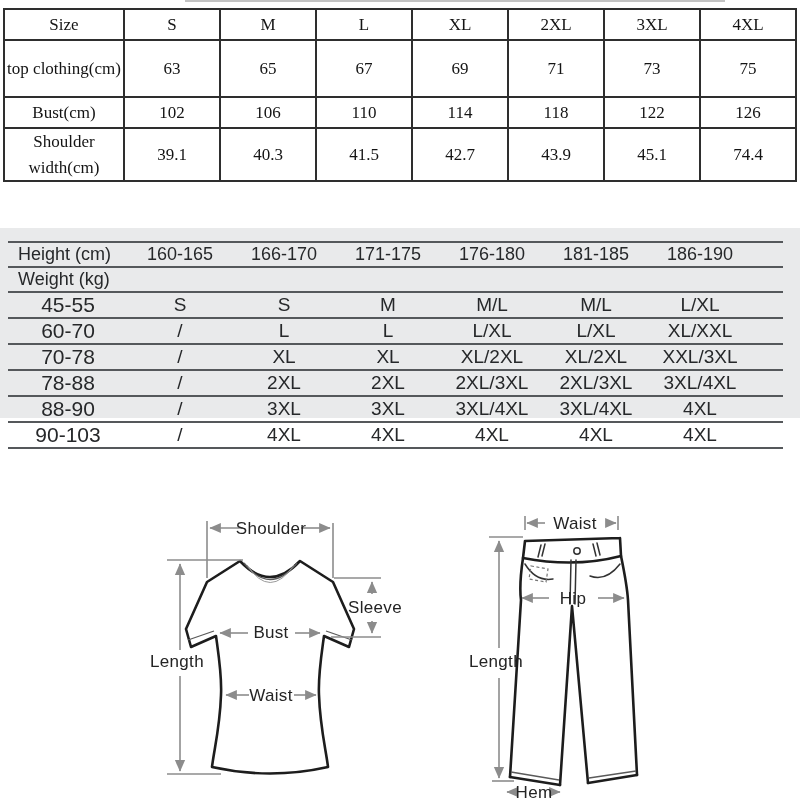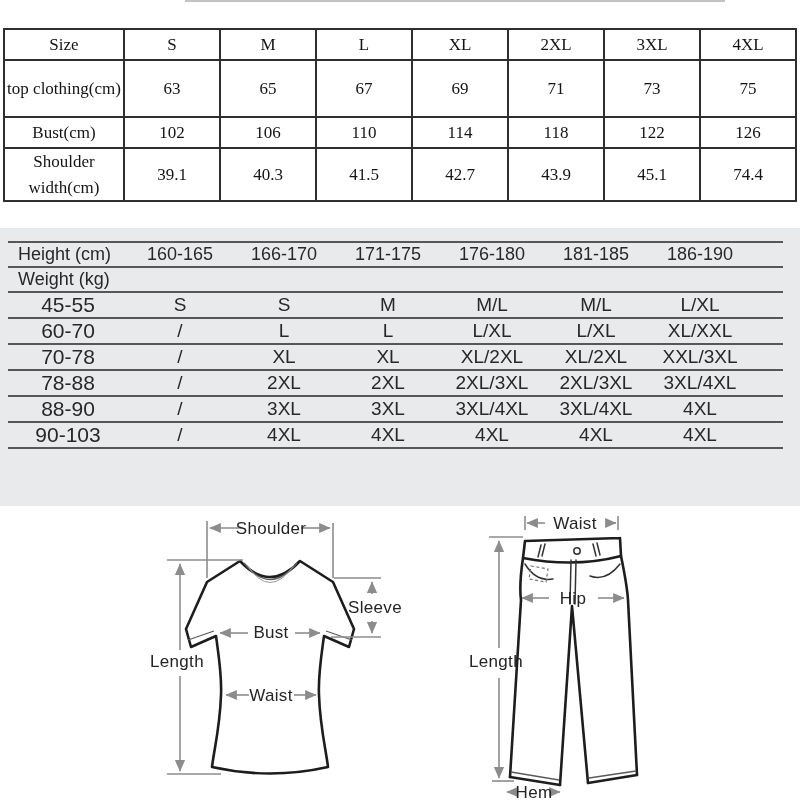--- a/index.html
+++ b/index.html
@@ -4,29 +4,29 @@
 <style>
   html,body{margin:0;padding:0;}
   body{width:800px;height:800px;background:#ffffff;position:relative;overflow:hidden;
        font-family:"Liberation Sans",sans-serif;color:#222;}
   .page{position:absolute;left:0;top:0;width:800px;height:800px;background:#fff;}
   .top-artifact{position:absolute;left:185px;top:0;width:540px;height:2px;background:#c3c3c3;}
 
   
   table.size-table{position:absolute;left:3px;top:8px;width:794px;border-collapse:collapse;
       table-layout:fixed;font-family:"Liberation Serif",serif;font-size:17px;color:#141414;
-      text-align:center;margin-top:20px;}
+      text-align:center;}
   .size-table td{border:2px solid #2e2e2e;padding:0 2px;line-height:1.5;vertical-align:middle;}
   .size-table tr.h33{height:31px;}
   .size-table tr.h54{height:57px;}
   .size-table tr.h55{height:53px;}
   .size-table col.c0{width:120px;}
 
   
-  .fit-band{position:absolute;left:0;top:228px;width:800px;height:278px;background:#e9eaeb;}
+  .fit-band{position:absolute;left:0;top:228px;width:800px;height:190px;background:#e9eaeb;}
   table.fit-table{position:absolute;left:8px;top:13px;width:775px;border-collapse:collapse;
       table-layout:fixed;color:#26282a;border-top:2px solid #55585b;}
   .fit-table tr{border-bottom:2px solid #55585b;height:25px;}
   .fit-table td{padding:0;text-align:center;font-size:19px;vertical-align:middle;white-space:nowrap;}
   .fit-table td.lab{text-align:left;padding-left:10px;font-size:18px;}
   .fit-table td.rng{font-size:18px;margin-top:42px;}
   .fit-table td.wt{font-size:21px;}
   .fit-table col.f0{width:120px;}
   .fit-table col.fx{width:104px;}
   .fit-table col.ff{width:31px;}

